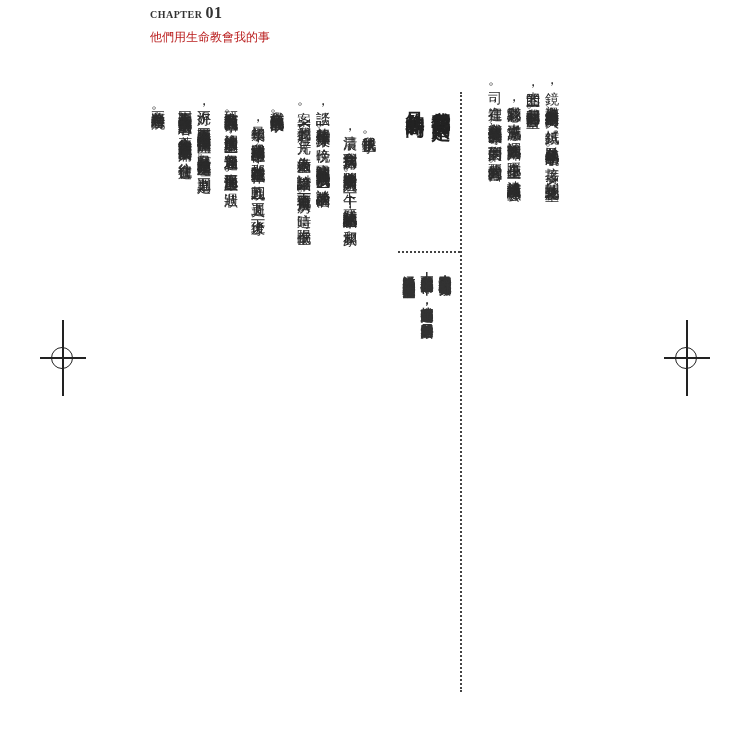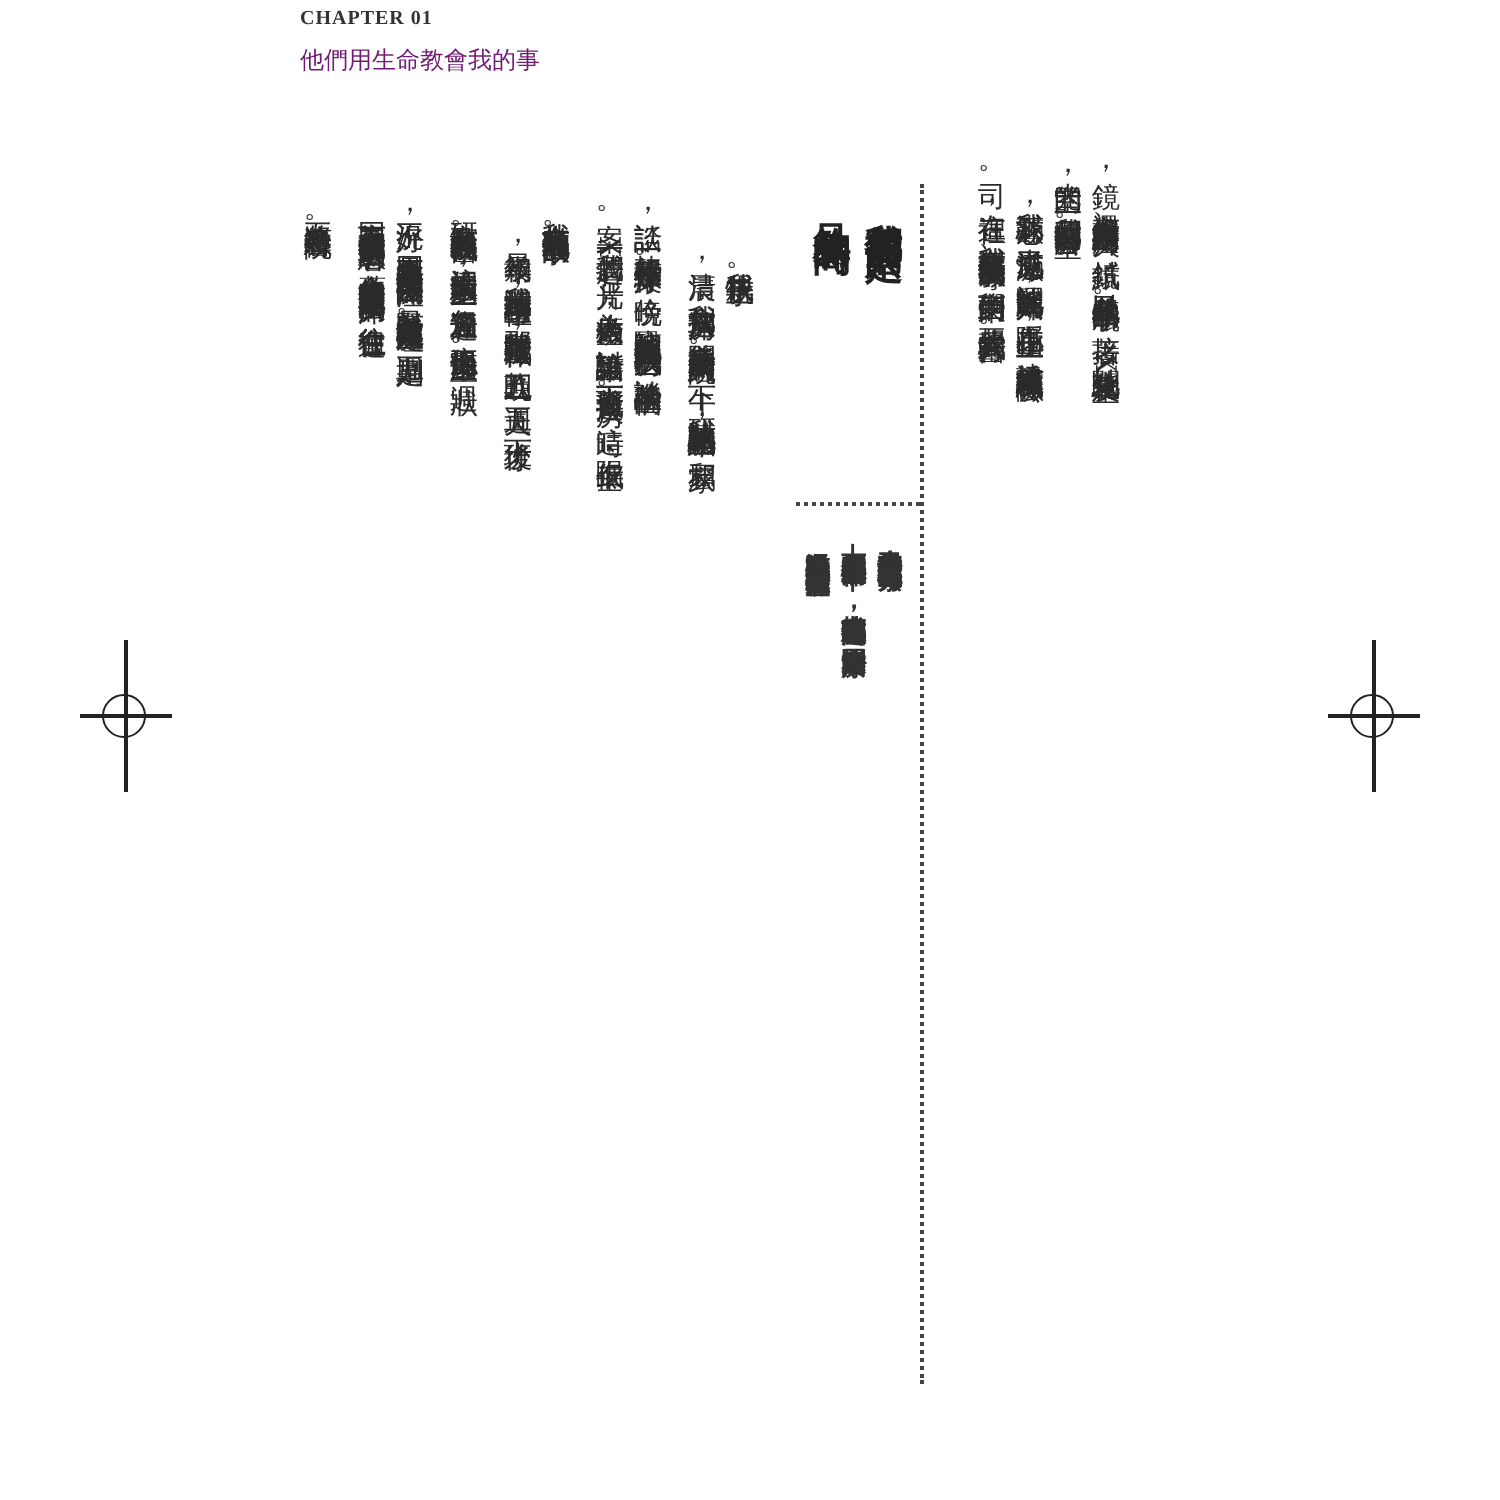--- a/index.html
+++ b/index.html
@@ -1,21 +1,21 @@
 <!DOCTYPE html>
 <html><head>
 <meta charset="utf-8">
 <style>
   html, body { margin: 0; padding: 0; background: #ffffff; }
   body { width: 750px; height: 750px; position: relative; overflow: hidden;
          font-family: "DejaVu Serif", "Liberation Serif", serif; color: #2a2a2a; }
   .header { position: absolute; left: 150px; top: 4px; }
   .chapter { font-family: "Liberation Serif", serif; font-size: 10px; letter-spacing: 0.5px; color: #333; font-weight: bold; }
-  .chapter .num { font-size: 10px; font-weight: bold; }
-  .subtitle { font-size: 12px; margin-top: 7px; color: #701a75; }
+  .chapter .num { font-size: 16px; font-weight: bold; }
+  .subtitle { font-size: 12px; margin-top: 7px; color: #b91c1c; }
 
   .col { position: absolute; writing-mode: vertical-rl; font-size: 14.2px; line-height: 19px;
          letter-spacing: 0.6px; white-space: nowrap; color: #2b2b2b; }
   .callout-title { position: absolute; writing-mode: vertical-rl; font-size: 19px; font-weight: bold;
          line-height: 24px; letter-spacing: 2px; color: #222; white-space: nowrap; }
   .callout-text { position: absolute; writing-mode: vertical-rl; font-size: 12.5px; font-weight: bold;
          line-height: 17px; letter-spacing: 0.4px; color: #333; white-space: nowrap; }
 
   .vdots { position: absolute; left: 460px; top: 92px; width: 0; height: 600px;
            border-left: 2px dotted #444; }

